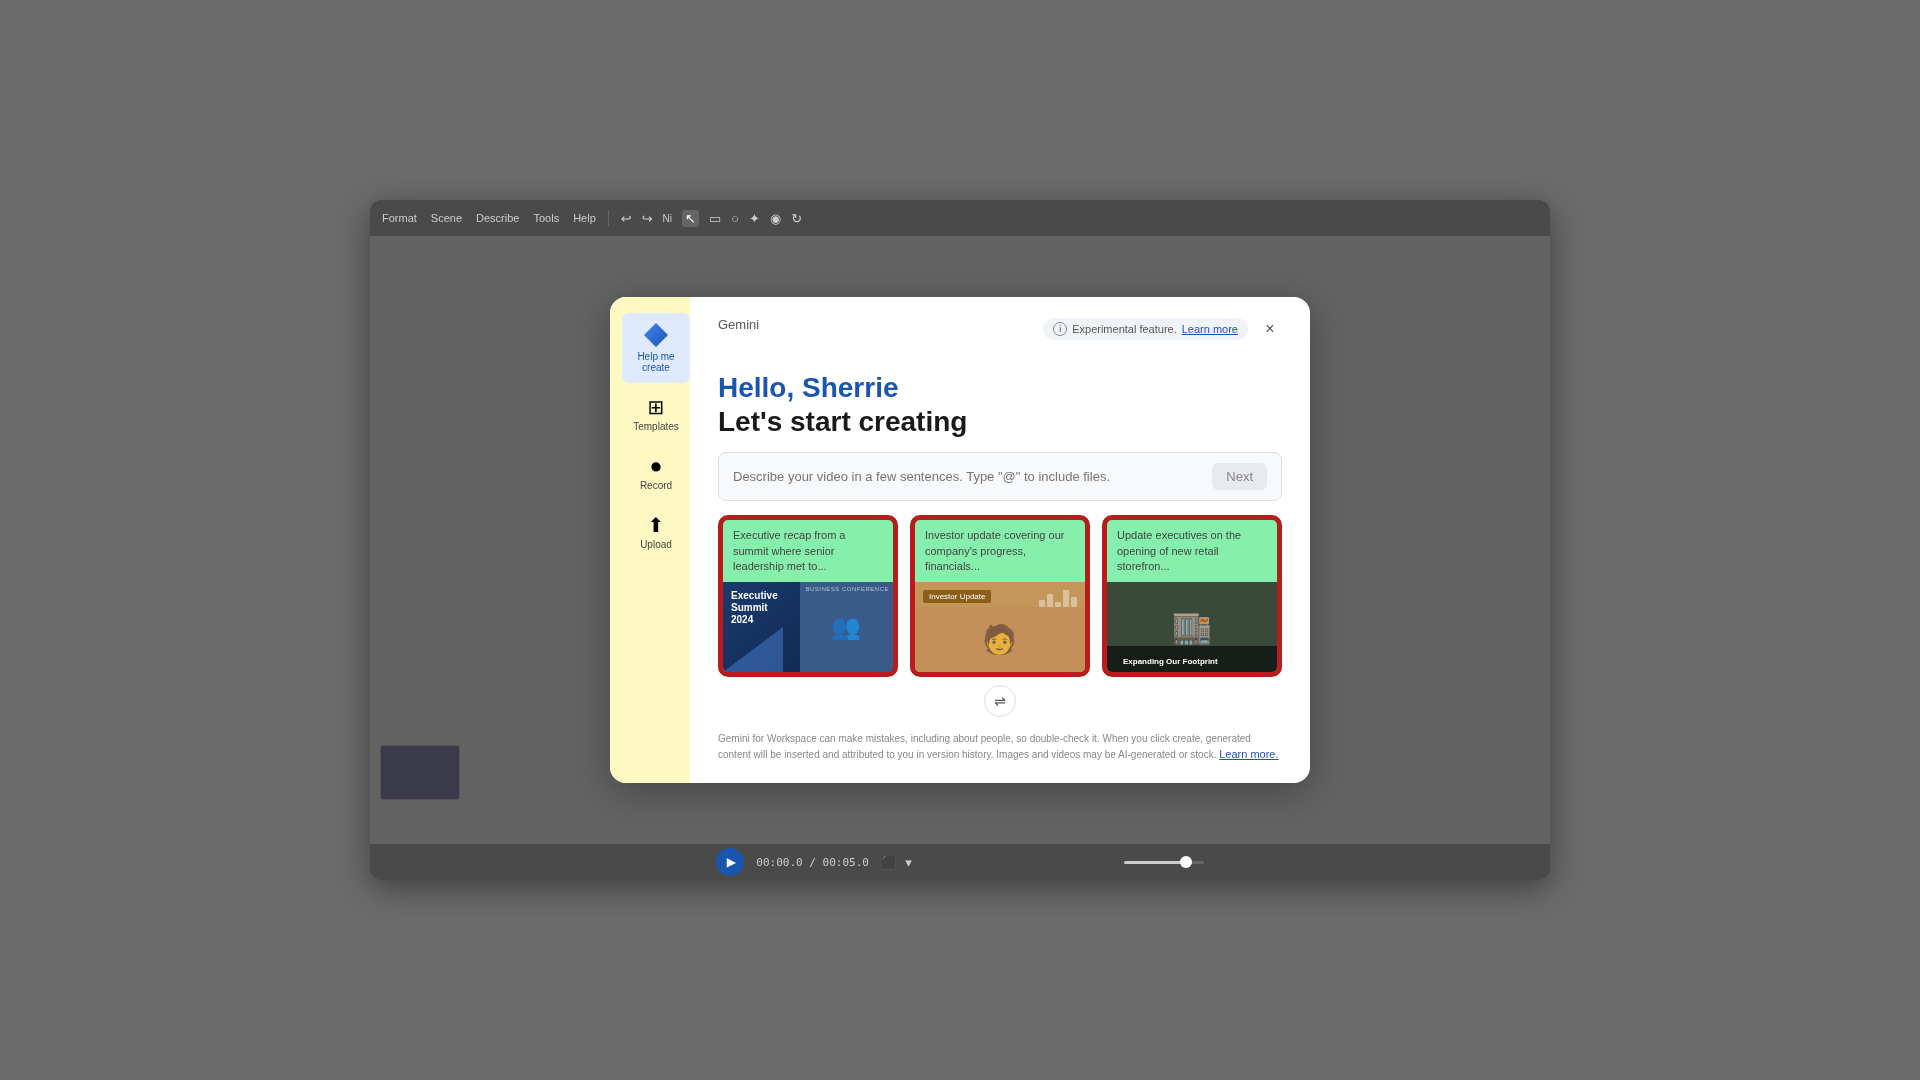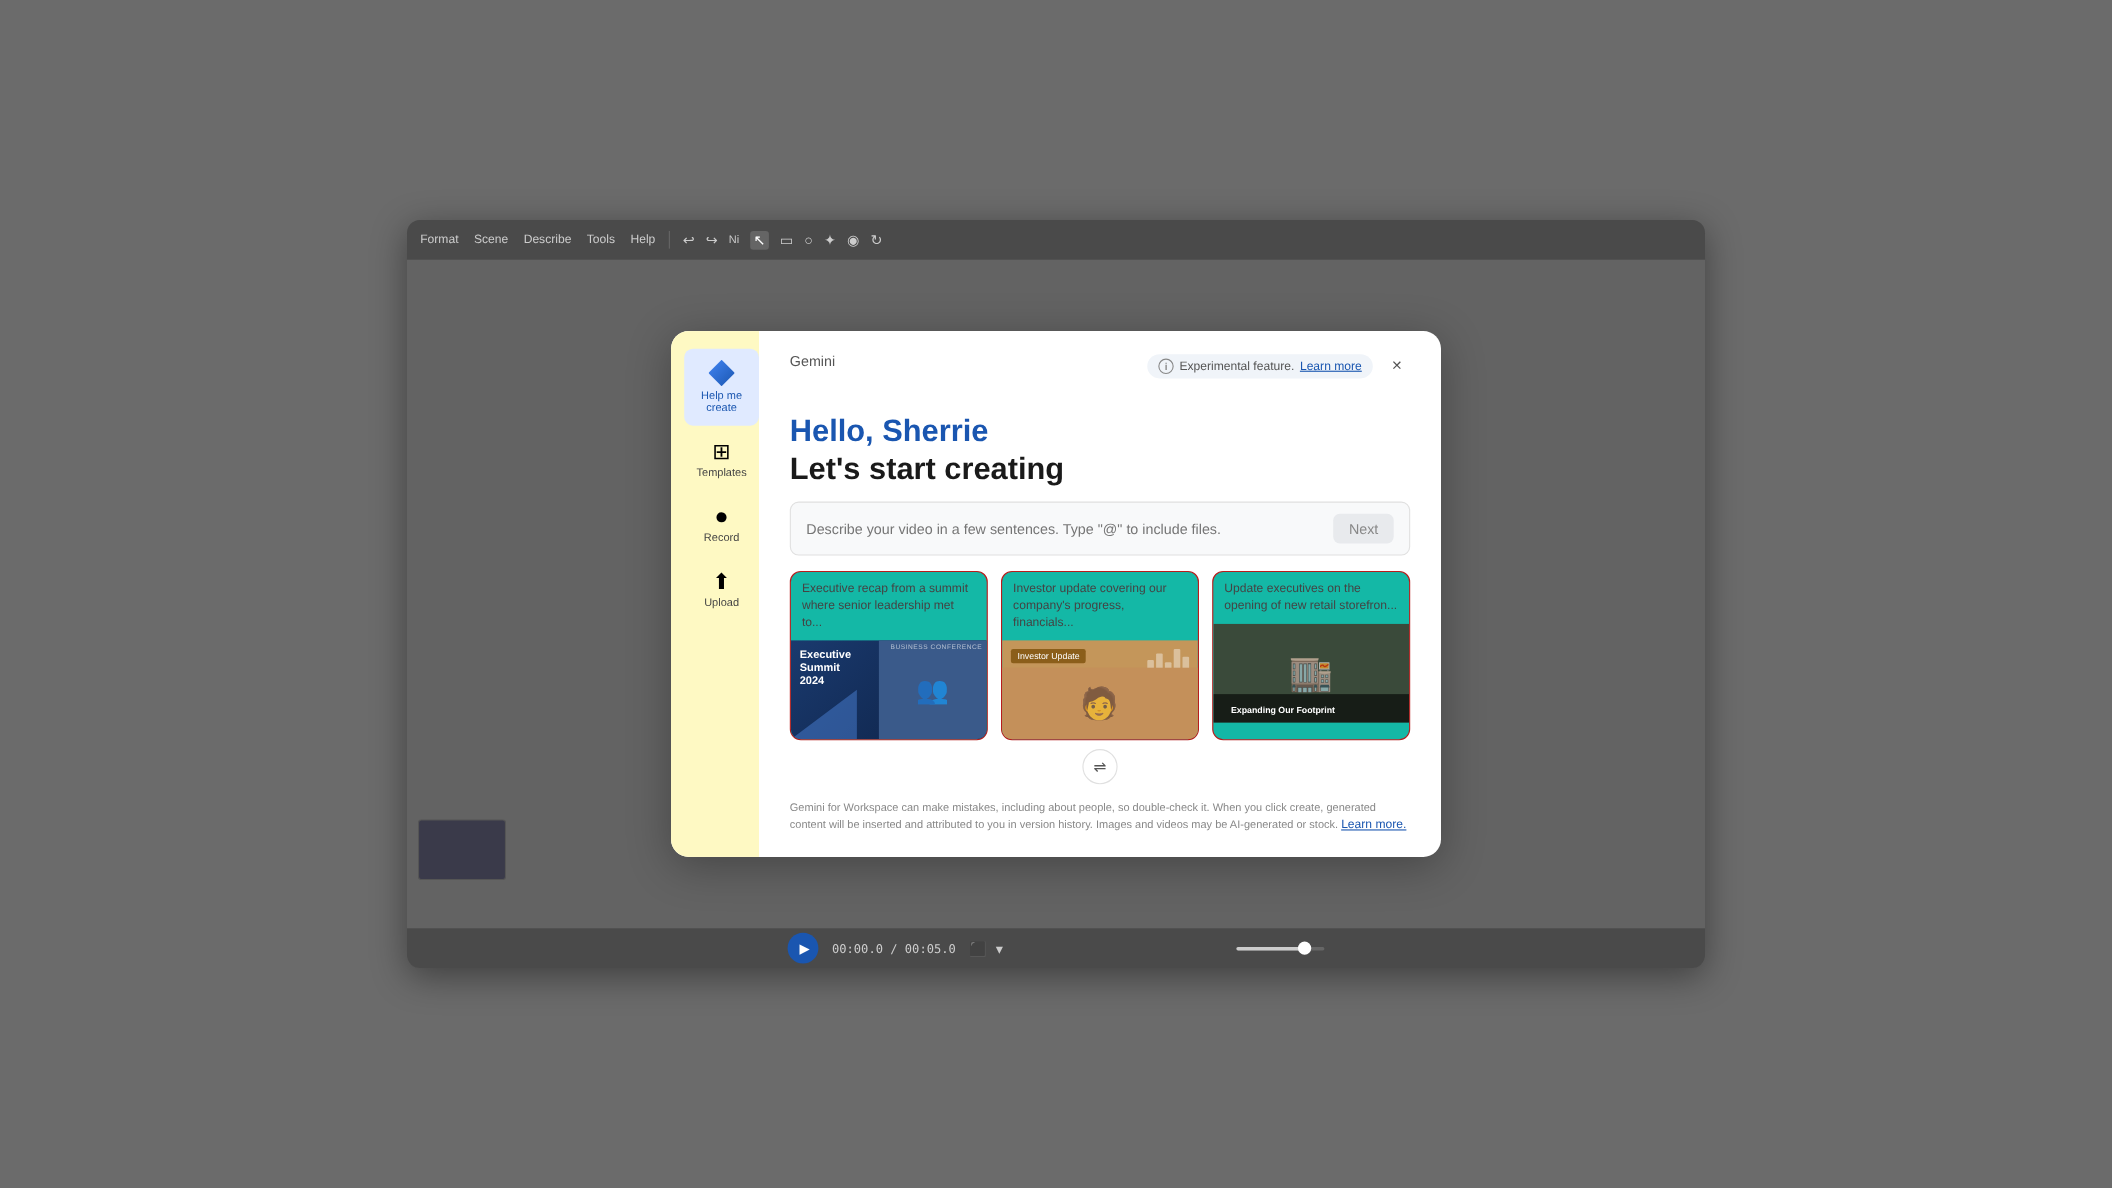--- a/index.html
+++ b/index.html
@@ -343,24 +343,24 @@
       cursor: pointer;
     }
 
     
     .template-cards {
       display: flex;
       gap: 12px;
     }
     .template-card {
       flex: 1;
-      background: #14b8a6;
+      background: #86efac;
       border-radius: 10px;
       overflow: hidden;
-      border: 1px solid #b91c1c;
+      border: 5px solid #b91c1c;
       cursor: pointer;
     }
     .card-description {
       padding: 8px 10px;
       font-size: 11px;
       color: #444;
       line-height: 1.4;
     }
     .card-thumbnail {
       width: 100%;

